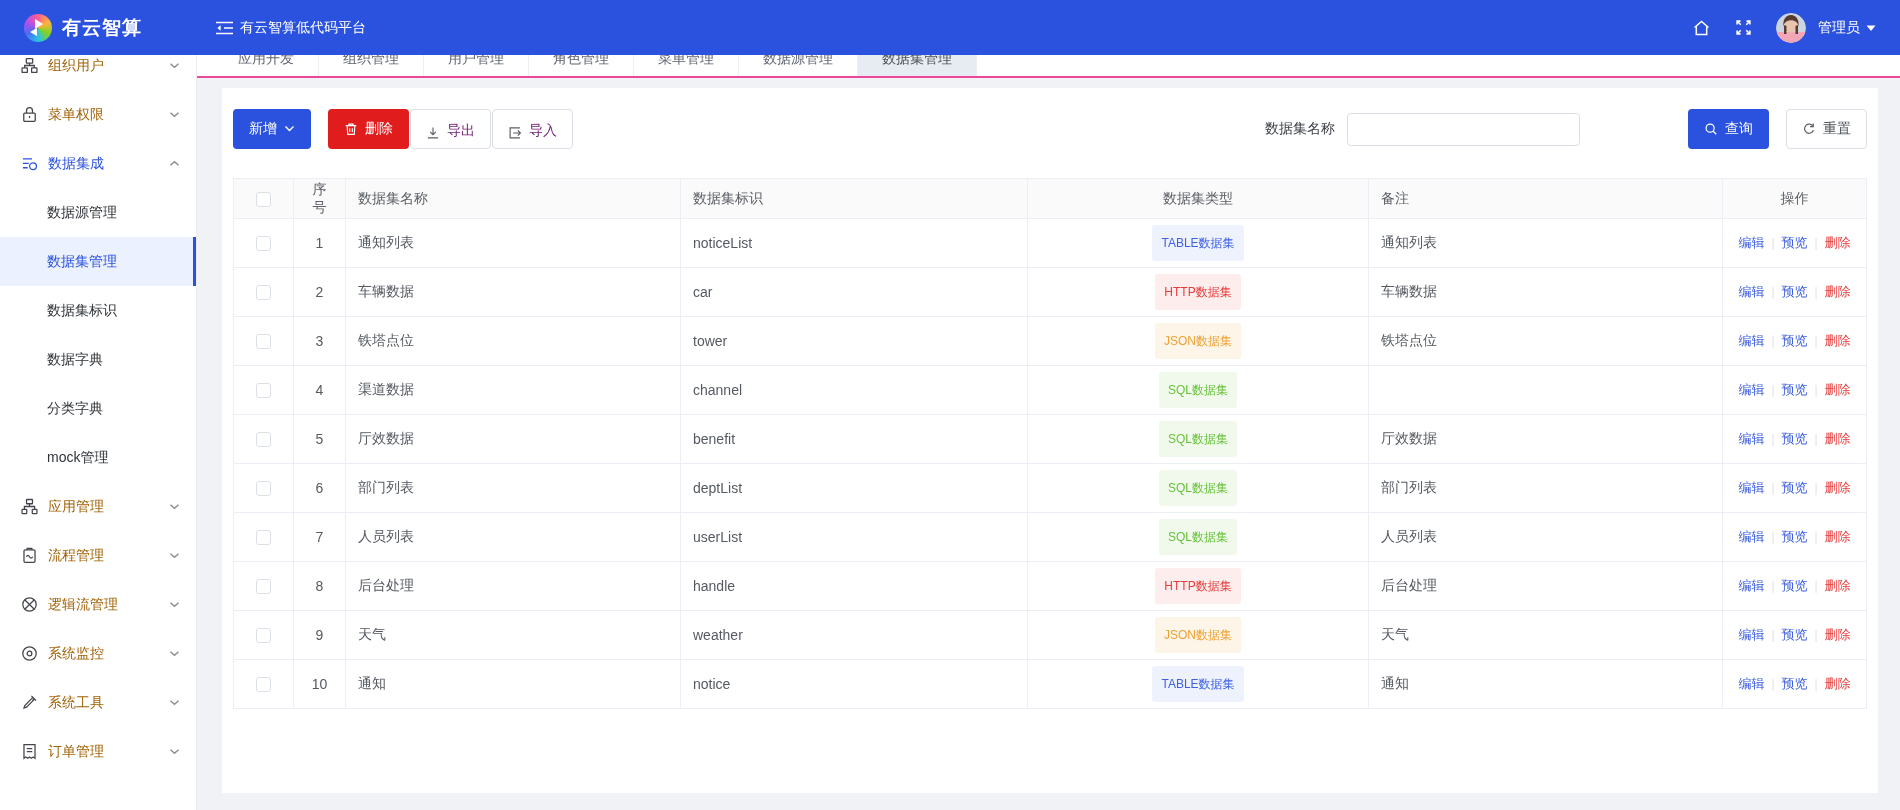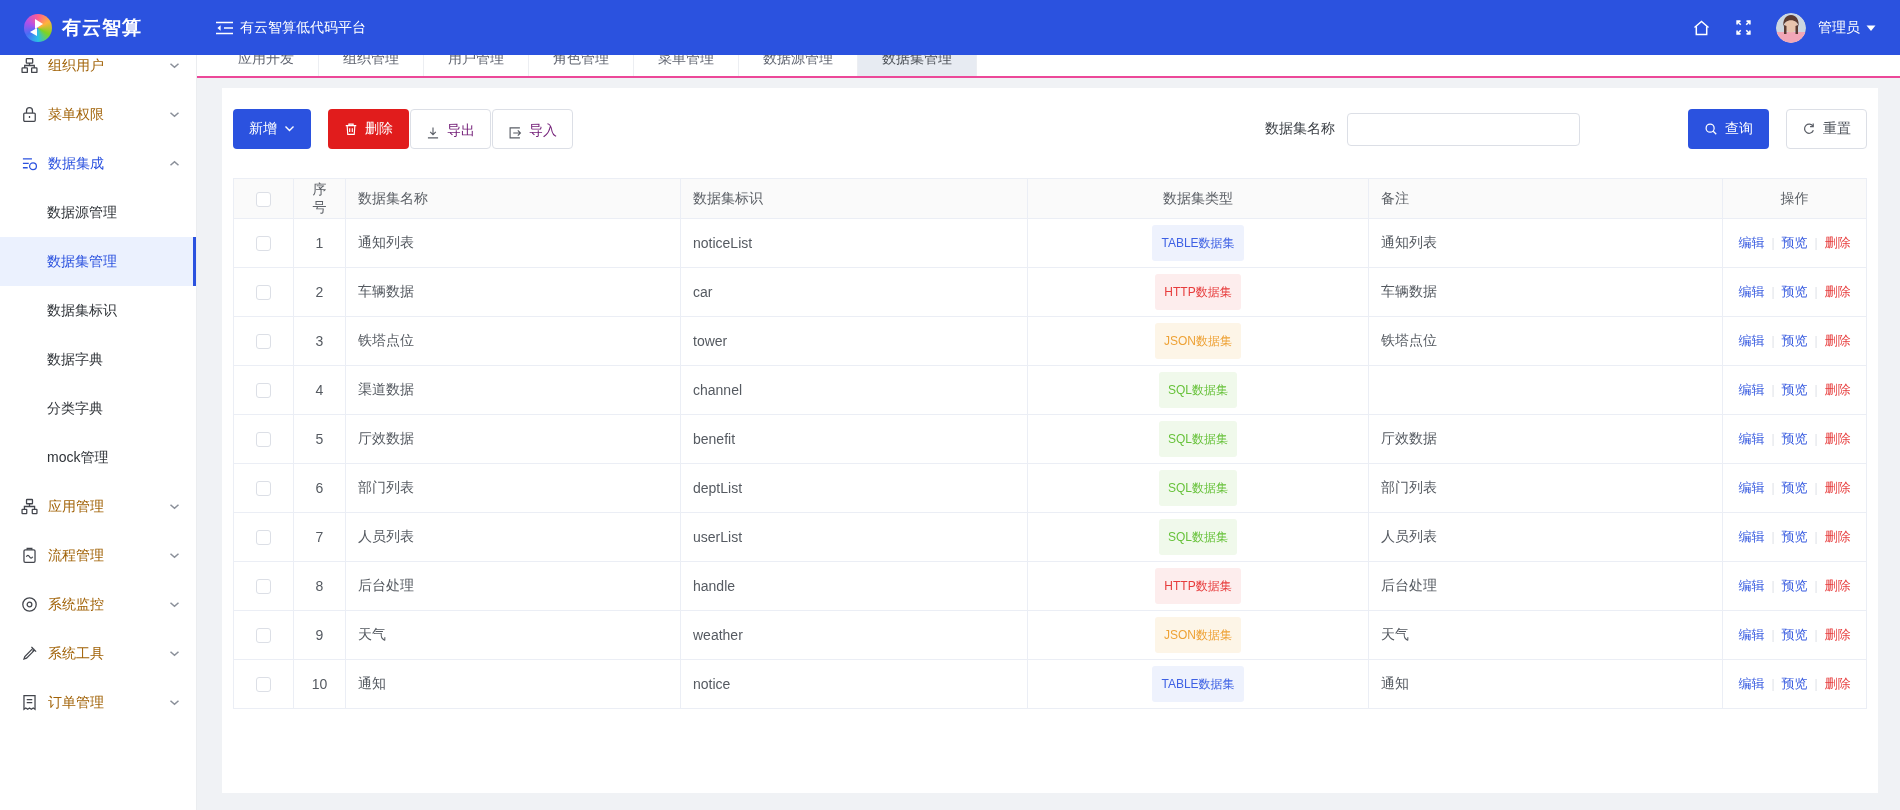--- a/index.html
+++ b/index.html
@@ -204,20 +204,34 @@
     </div>
     <div class="side-item">
       <span class="s-icon">
         <svg width="17" height="17" viewBox="0 0 16 16" fill="none" stroke="currentColor" stroke-width="1.2">
           <rect x="2.8" y="2.6" width="10.4" height="11.8" rx="1.2"></rect>
           <path d="M5.8 2.6V1.4h4.4v1.2"></path>
           <path d="M5 9.2c1-1.8 2-1.8 3 0s2 1.8 3 0"></path>
         </svg>
       </span>
     <span>流程管理</span>
+    <span class="chev">
+        <svg width="11" height="9" viewBox="0 0 11 9" fill="none" stroke="currentColor" stroke-width="1.5">
+          <path d="M1.5 2.7l4 3.6 4-3.6"></path>
+        </svg>
+      </span>
+    </div>
+    <div class="side-item">
+      <span class="s-icon">
+        <svg width="17" height="17" viewBox="0 0 16 16" fill="none" stroke="currentColor" stroke-width="1.2">
+          <circle cx="8" cy="8" r="6.3"></circle>
+          <path d="M3.7 3.7l8.6 8.6M12.3 3.7l-8.6 8.6"></path>
+        </svg>
+      </span>
+    <span>逻辑流管理</span>
     <span class="chev">
         <svg width="11" height="9" viewBox="0 0 11 9" fill="none" stroke="currentColor" stroke-width="1.5">
           <path d="M1.5 2.7l4 3.6 4-3.6"></path>
         </svg>
       </span>
     </div>
     <div class="side-item">
       <span class="s-icon">
         <svg width="17" height="17" viewBox="0 0 16 16" fill="none" stroke="currentColor" stroke-width="1.2">
           <circle cx="8" cy="8" r="6.3"></circle>

